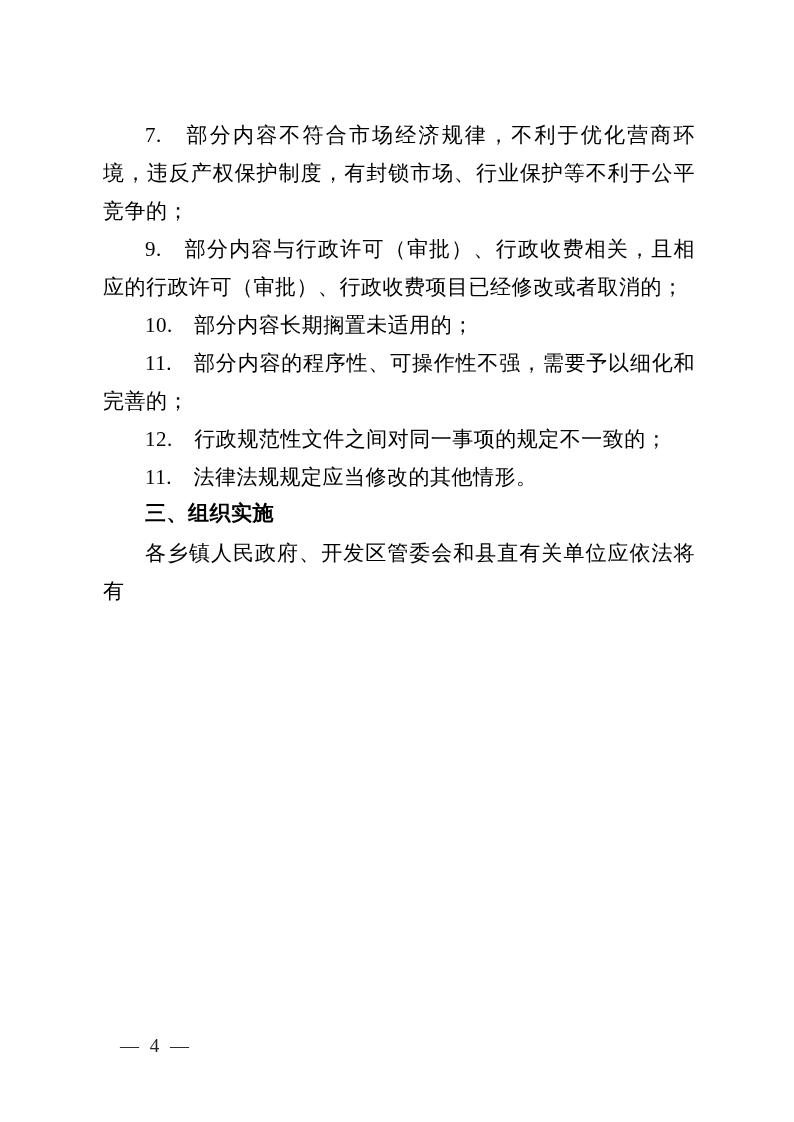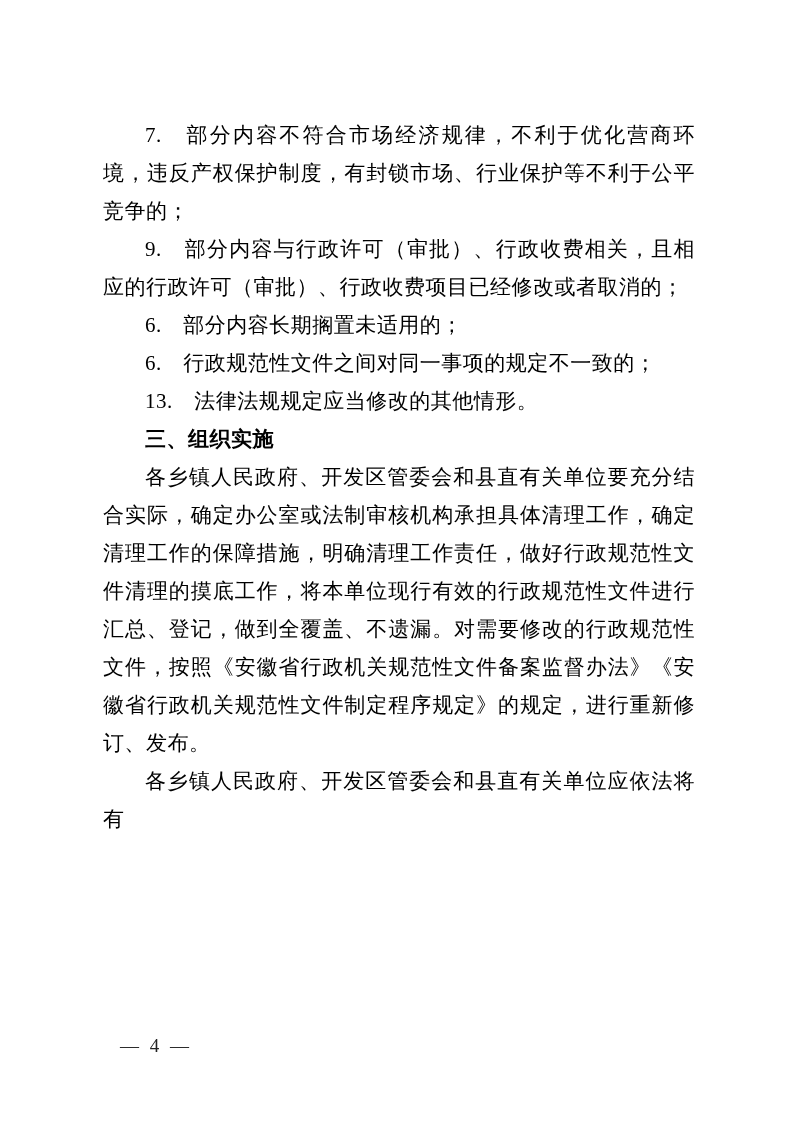--- a/index.html
+++ b/index.html
@@ -31,21 +31,21 @@
     line-height: 38px;
     color: #000000;
     text-align: justify;
     text-indent: 2em;
     letter-spacing: 0.5px;
     word-break: break-all;
   }
   .heading {
     margin: 0;
     padding: 0;
-    font-family: Liberation Sans, sans-serif;
+    font-family: Liberation Mono, monospace;
     font-weight: 700;
     font-size: 21px;
     line-height: 38px;
     color: #000000;
     text-indent: 2em;
     letter-spacing: 0.5px;
   }
   .page-footer {
     position: absolute;
     left: 120px;
@@ -58,23 +58,23 @@
   }
 </style>
 </head>
 <body>
 
 <div class="page">
 
   <div class="doc-content">
     <p class="para">7.　部分内容不符合市场经济规律，不利于优化营商环境，违反产权保护制度，有封锁市场、行业保护等不利于公平竞争的；</p>
     <p class="para">9.　部分内容与行政许可（审批）、行政收费相关，且相应的行政许可（审批）、行政收费项目已经修改或者取消的；</p>
-    <p class="para">6.　部分内容长期搁置未适用的；</p>
-    <p class="para">6.　行政规范性文件之间对同一事项的规定不一致的；</p>
-    <p class="para">13.　法律法规规定应当修改的其他情形。</p>
+    <p class="para">10.　部分内容长期搁置未适用的；</p>
+    <p class="para">11.　部分内容的程序性、可操作性不强，需要予以细化和完善的；</p>
+    <p class="para">12.　行政规范性文件之间对同一事项的规定不一致的；</p>
+    <p class="para">11.　法律法规规定应当修改的其他情形。</p>
     <h3 class="heading">三、组织实施</h3>
-    <p class="para">各乡镇人民政府、开发区管委会和县直有关单位要充分结合实际，确定办公室或法制审核机构承担具体清理工作，确定清理工作的保障措施，明确清理工作责任，做好行政规范性文件清理的摸底工作，将本单位现行有效的行政规范性文件进行汇总、登记，做到全覆盖、不遗漏。对需要修改的行政规范性文件，按照《安徽省行政机关规范性文件备案监督办法》《安徽省行政机关规范性文件制定程序规定》的规定，进行重新修订、发布。</p>
     <p class="para">各乡镇人民政府、开发区管委会和县直有关单位应依法将有</p>
   </div>
 
   <div class="page-footer">— 4 —</div>
 
 </div>
 
 </body></html>

